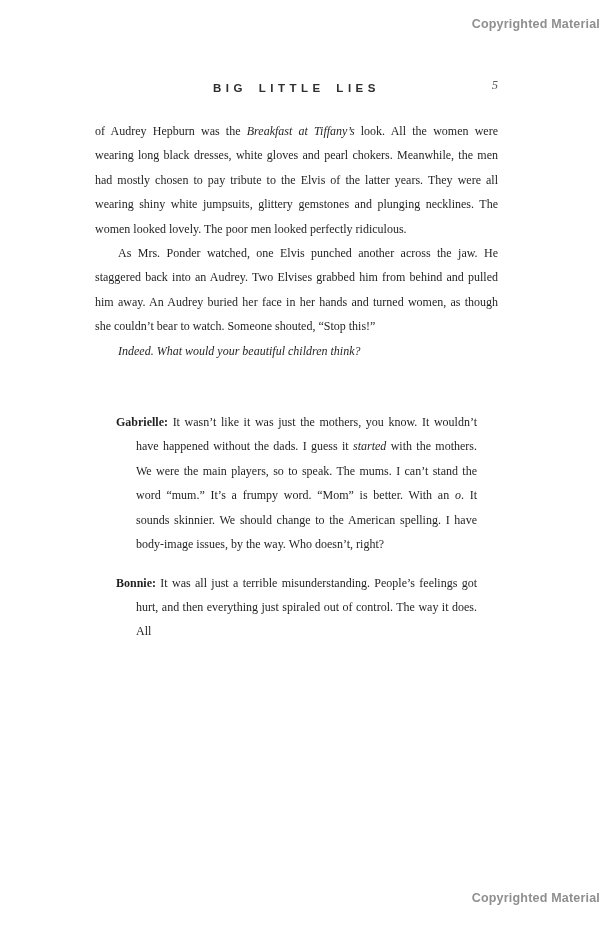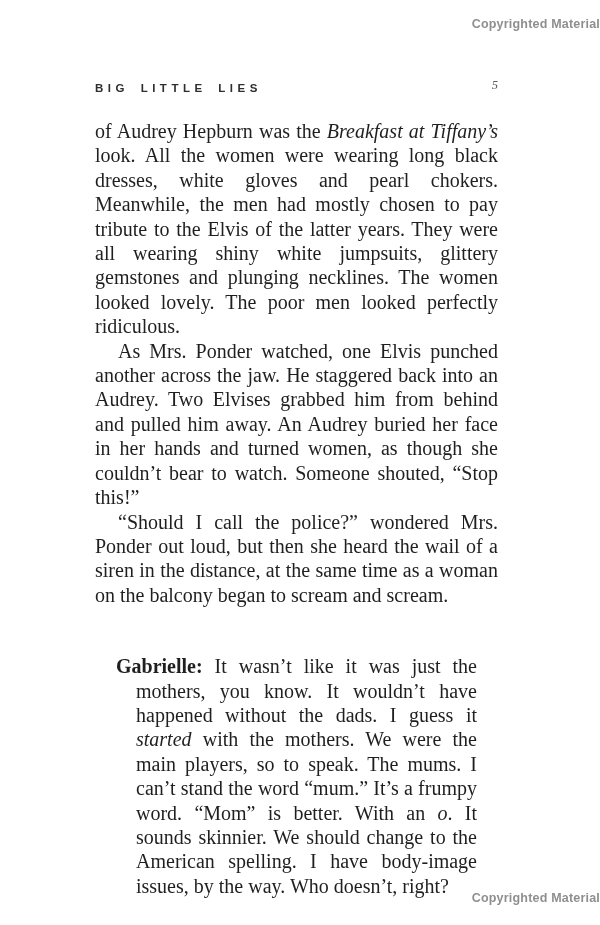--- a/index.html
+++ b/index.html
@@ -28,21 +28,21 @@
   .copyright.top { padding-top: 17px; }
   .copyright.bottom {
     position: absolute;
     left: 0;
     top: 891px;
   }
   .running-header {
     position: relative;
     width: 403px;
     margin: 47px 0 18px 95px;
-    text-align: left;
+    text-align: center;
   }
   .running-title {
     font-family: "Liberation Sans", "DejaVu Sans", sans-serif;
     font-size: 11.5px;
     font-weight: 600;
     letter-spacing: 4.5px;
     color: #2e2e2e;
     word-spacing: 4px;
   }
   .page-number {
@@ -50,21 +50,21 @@
     right: 0;
     top: 0;
     font-family: "Liberation Serif", "DejaVu Serif", serif;
     font-style: italic;
     font-size: 12.5px;
     color: #5a5a5a;
   }
   .text-block {
     width: 403px;
     margin: 23px 0 0 95px;
-    font-size: 20px;
+    font-size: 12px;
     line-height: 24.4px;
     text-align: justify;
   }
   .para {
     margin: 0;
     text-indent: 23px;
   }
   .para.no-indent { text-indent: 0; }
   .it { font-style: italic; }
   .dialogue { margin-top: 47px; }
@@ -89,24 +89,25 @@
     <span class="running-title">BIG LITTLE LIES</span>
     <span class="page-number">5</span>
   </div>
 
   <div class="text-block">
 
     <p class="para no-indent"><span>of Audrey Hepburn was the </span><span class="it">Breakfast at Tiffany’s</span><span> look. All the women were wearing long black dresses, white gloves and pearl chokers. Meanwhile, the men had mostly chosen to pay tribute to the Elvis of the latter years. They were all wearing shiny white jumpsuits, glittery gemstones and plunging necklines. The women looked lovely. The poor men looked perfectly ridiculous.</span></p>
 
     <p class="para"><span>As Mrs. Ponder watched, one Elvis punched another across the jaw. He staggered back into an Audrey. Two Elvises grabbed him from behind and pulled him away. An Audrey buried her face in her hands and turned women, as though she couldn’t bear to watch. Someone shouted, “Stop this!”</span></p>
 
+    <p class="para"><span class="it">Indeed. What would your beautiful children think?</span></p>
 
-    <p class="para"><span>“Should I call the police?” wondered Mrs. Ponder out loud, but then she heard the wail of a siren in the distance, at the same time as a woman on the balcony began to scream and scream.</span></p>
 
     <div class="dialogue">
       <p class="dline"><span class="speaker">Gabrielle:</span> <span><span>It wasn’t like it was just the mothers, you know. It wouldn’t have happened without the dads. I guess it </span><span class="it">started</span><span> with the mothers. We were the main players, so to speak. The mums. I can’t stand the word “mum.” It’s a frumpy word. “Mom” is better. With an </span><span class="it">o</span><span>. It sounds skinnier. We should change to the American spelling. I have body-image issues, by the way. Who doesn’t, right?</span></span></p>
+      <p class="dline"><span class="speaker">Bonnie:</span> <span><span>It was all just a terrible misunderstanding. People’s feelings got hurt, and then everything just spiraled out of control. The way it does. All</span></span></p>
     </div>
 
   </div>
 
   <div class="copyright bottom">Copyrighted Material</div>
 
 </div>
 
 </body></html>

